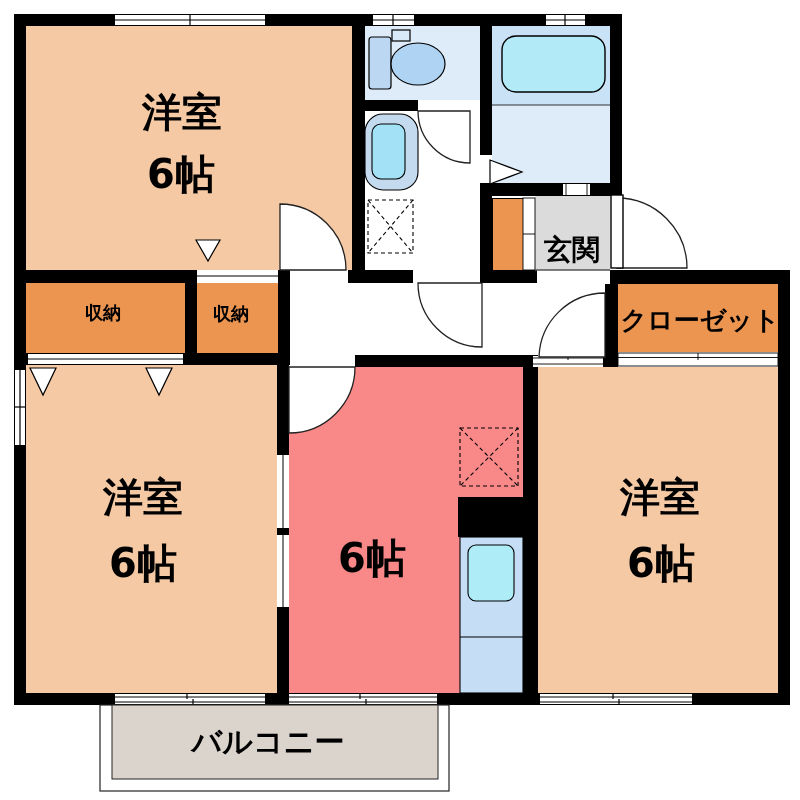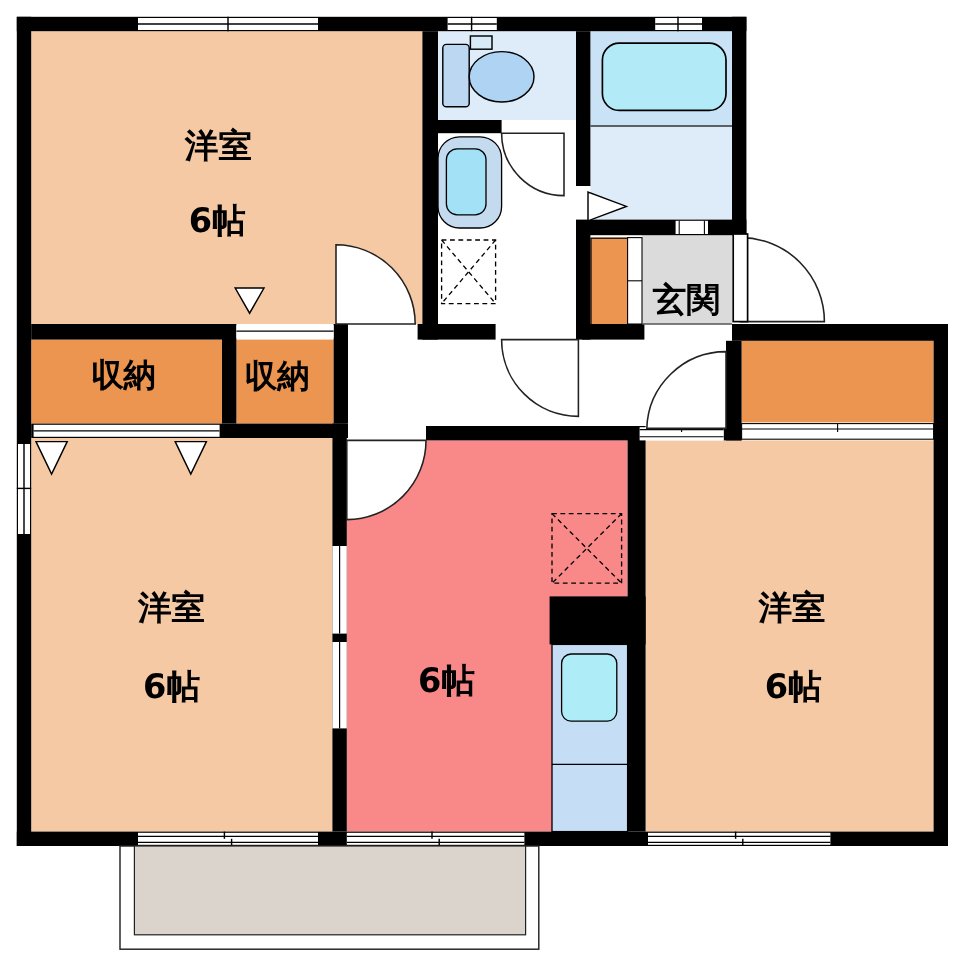--- a/index.html
+++ b/index.html
@@ -3,22 +3,22 @@
 <meta charset="utf-8">
 <style>
   html,body{margin:0;padding:0;background:#fff;}
   #plan{position:relative;width:800px;height:800px;background:#ffffff;overflow:hidden;
         font-family:"DejaVu Sans",sans-serif;}
   .rm{position:absolute;}
   .w{position:absolute;background:#000;}
   svg.overlay{position:absolute;left:0;top:0;z-index:30;}
   .lbl{position:absolute;transform:translate(-50%,-50%);font-weight:900;color:#000;
        white-space:nowrap;z-index:40;line-height:1;}
-  .fs44{font-size:28px;margin-top:10px;} .fs46{font-size:46px;letter-spacing:6px;} .fs30{font-size:30px;}
-  .fs27{font-size:27px;} .fs28{font-size:28px;} .fs26{font-size:26px;}
+  .fs44{font-size:40px;} .fs46{font-size:46px;letter-spacing:6px;} .fs30{font-size:30px;}
+  .fs27{font-size:18px;} .fs28{font-size:28px;} .fs26{font-size:26px;}
   .rooms{z-index:5;} .walls{z-index:10;}
 </style>
 </head>
 <body>
 
 <div id="plan">
 
   <div class="rooms">
     <div class="rm" style="left:26px;top:26px;width:326px;height:244px;background:#F5C9A4"></div>
     <div class="rm" style="left:365px;top:26px;width:115px;height:74px;background:#DEEBF8"></div>
@@ -194,22 +194,24 @@
     </g>
   </svg>
 
   <div class="lbl fs44" style="left:182px;top:112px">洋室</div>
   <div class="lbl fs44" style="left:181px;top:174px">6帖</div>
 
   <div class="lbl fs27" style="left:103px;top:313px">収納</div>
   <div class="lbl fs27" style="left:231px;top:314px">収納</div>
 
   <div class="lbl fs28" style="left:572px;top:250px">玄関</div>
+  <div class="lbl fs26" style="left:700px;top:320px">クローゼット</div>
 
   <div class="lbl fs44" style="left:143px;top:497px">洋室</div>
   <div class="lbl fs44" style="left:143px;top:563px">6帖</div>
 
   <div class="lbl fs44" style="left:372px;top:558px">6帖</div>
 
   <div class="lbl fs44" style="left:660px;top:497px">洋室</div>
   <div class="lbl fs44" style="left:661px;top:563px">6帖</div>
 
+  <div class="lbl fs30" style="left:268px;top:742px">バルコニー</div>
 </div>
 
 </body></html>

